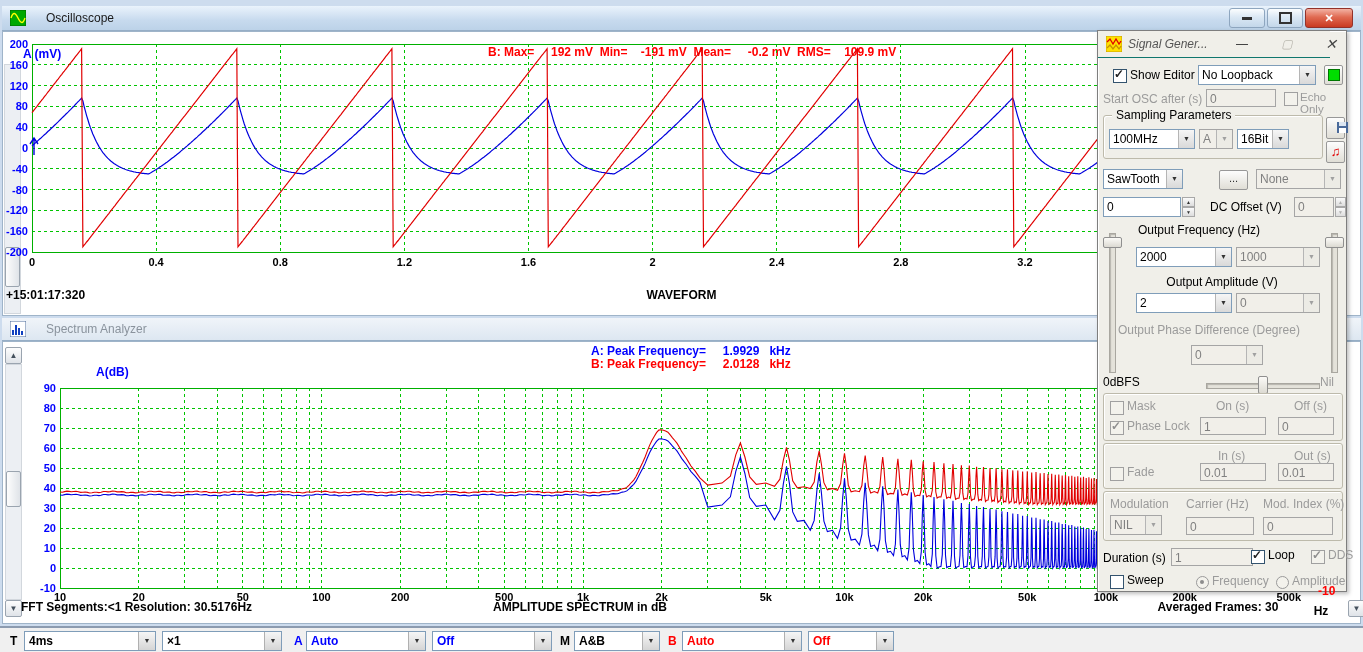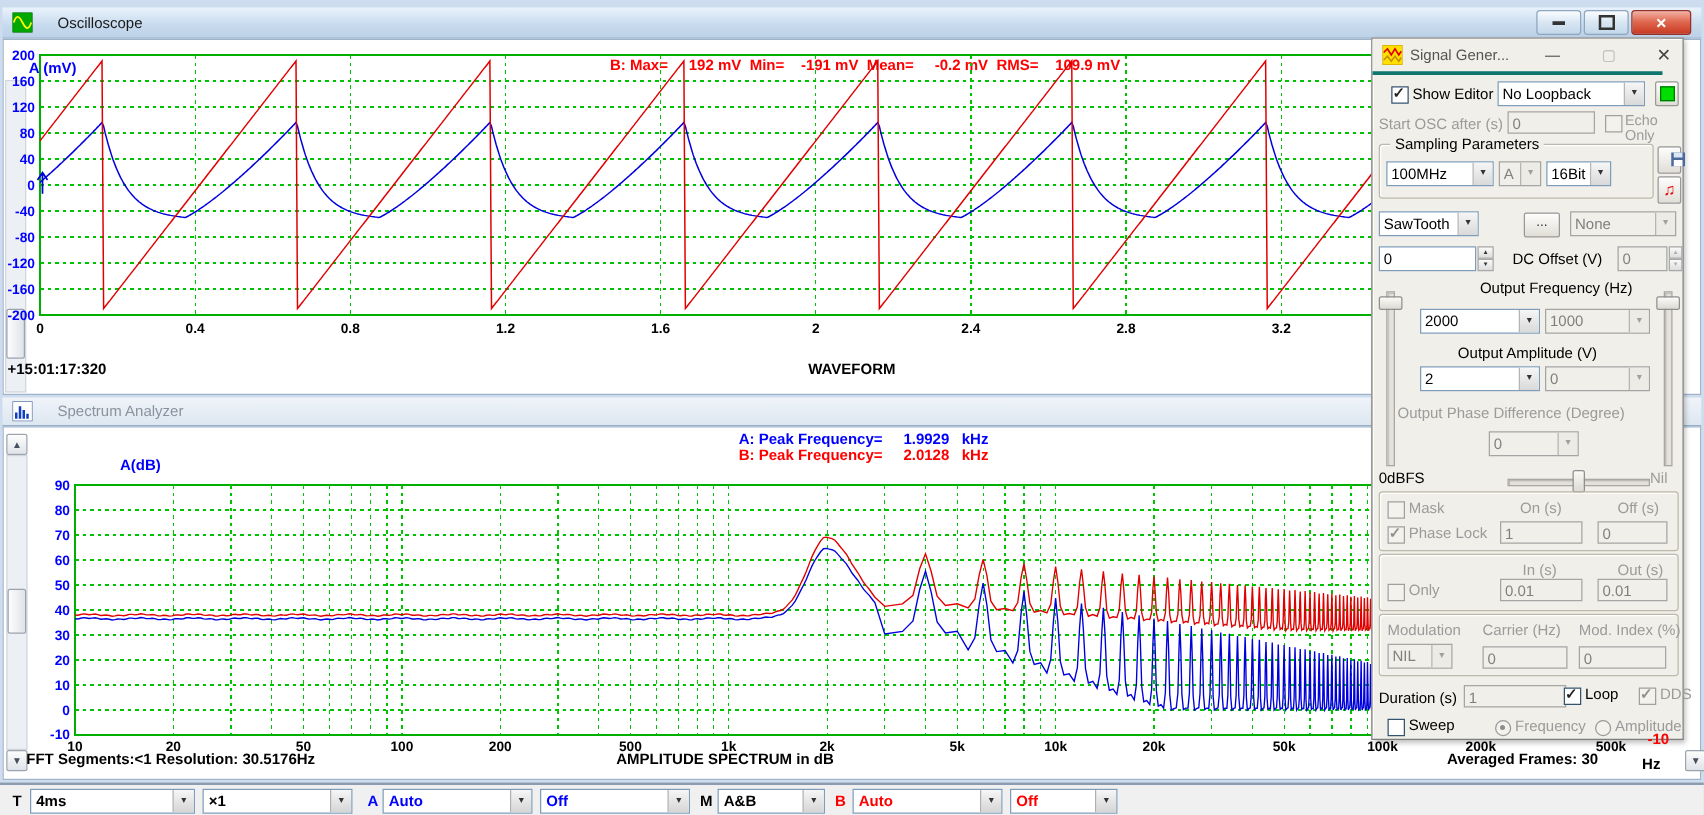--- a/index.html
+++ b/index.html
@@ -37,21 +37,21 @@
   
   .sctrack{position:absolute;background:#eceff3;border:1px solid #d2d7dd;}
   .scthumb{position:absolute;background:linear-gradient(90deg,#fdfdfd,#dfe3e8);
     border:1px solid #9aa4af;border-radius:2px;}
   .scbtn{position:absolute;width:15px;height:15px;background:linear-gradient(#fdfdfd,#dfe3e8);
     border:1px solid #9aa4af;border-radius:2px;font-size:8px;color:#44505c;
     display:flex;align-items:center;justify-content:center;}
   
   #siggen{position:absolute;left:1097px;top:30px;width:248px;height:560px;
     background:#f0efe9;border:1px solid #7e7e7e;box-shadow:inset 1px 1px 0 #ffffff, 2px 2px 4px rgba(0,0,0,.25);z-index:20;}
-  .sg-title{position:absolute;left:0;top:0;right:16px;height:26px;background:#f0efe9;border-bottom:3px solid #0f766e;}
+  .sg-title{position:absolute;left:0;top:0;right:16px;height:26px;background:#f0efe9;border-bottom:1px solid #0f766e;font-style:italic;}
   .sg-title .t{position:absolute;left:30px;top:6px;font-size:12px;color:#555;}
   .sg-tb{position:absolute;top:5px;width:18px;height:16px;text-align:center;font-size:12px;color:#444;line-height:16px;}
   .sg-tb.dis{color:#b9b7ae;}
   .sg-label{position:absolute;font-size:12px;color:#000;}
   .sg-label.dis{color:#9b9b9b;}
   .fld{position:absolute;box-sizing:border-box;height:20px;background:#fff;border:1px solid #7f9db9;
     font-size:12px;padding:2px 3px 0 3px;color:#000;overflow:hidden;white-space:nowrap;}
   .fld.dis{background:#f1efe9;color:#808080;border-color:#a5a5a5;}
   .combo{padding-right:17px;}
   .combo .ar{position:absolute;right:0;top:0;bottom:0;width:15px;
@@ -332,21 +332,21 @@
         <span>▲</span>
         <span>▼</span>
       </span>
     <span class="sg-label" style="left:112px;top:169px;">DC Offset (V)</span>
     <span class="fld dis" style="left:196px;top:166px;width:40px;">0</span>
     <span class="spin dis" style="left:237px;top:166px;width:11px;">
         <span>▲</span>
         <span>▼</span>
       </span>
 
-    <span class="sg-label" style="left:40px;top:192px;width:168px;text-align:right;">Output Frequency (Hz)</span>
+    <span class="sg-label" style="left:40px;top:192px;width:168px;text-align:left;">Output Frequency (Hz)</span>
     <span class="groove" style="left:11px;top:202px;width:5px;height:138px;"></span>
     <span class="thumb" style="left:5px;top:206px;width:17px;height:9px;"></span>
     <span class="groove" style="left:233px;top:202px;width:5px;height:138px;"></span>
     <span class="thumb" style="left:227px;top:206px;width:17px;height:9px;"></span>
 
     <span class="fld combo" style="left:38px;top:216px;width:96px;">
       <span>2000</span><span class="ar">▼</span></span>
     <span class="fld combo dis" style="left:138px;top:216px;width:84px;">
       <span>1000</span><span class="ar">▼</span></span>
 
@@ -372,21 +372,21 @@
     <span class="sg-label dis" style="left:196px;top:368px;">Off (s)</span>
     <span class="cb dis ck" style="left:12px;top:390px;"></span>
     <span class="sg-label dis" style="left:29px;top:388px;">Phase Lock</span>
     <span class="fld dis" style="left:102px;top:386px;width:66px;height:18px;">1</span>
     <span class="fld dis" style="left:180px;top:386px;width:56px;height:18px;">0</span>
 
     <div class="grp" style="left:5px;top:412px;width:238px;height:44px;"></div>
     <span class="sg-label dis" style="left:120px;top:418px;">In (s)</span>
     <span class="sg-label dis" style="left:196px;top:418px;">Out (s)</span>
     <span class="cb dis" style="left:12px;top:436px;"></span>
-    <span class="sg-label dis" style="left:29px;top:434px;">Only</span>
+    <span class="sg-label dis" style="left:29px;top:434px;">Fade</span>
     <span class="fld dis" style="left:102px;top:432px;width:66px;height:18px;">0.01</span>
     <span class="fld dis" style="left:180px;top:432px;width:56px;height:18px;">0.01</span>
 
     <div class="grp" style="left:5px;top:460px;width:238px;height:48px;"></div>
     <span class="sg-label dis" style="left:12px;top:466px;">Modulation</span>
     <span class="sg-label dis" style="left:88px;top:466px;">Carrier (Hz)</span>
     <span class="sg-label dis" style="left:165px;top:466px;">Mod. Index (%)</span>
     <span class="fld combo dis" style="left:12px;top:484px;width:52px;">
       <span>NIL</span><span class="ar">▼</span></span>
     <span class="fld dis" style="left:88px;top:486px;width:68px;height:18px;">0</span>

